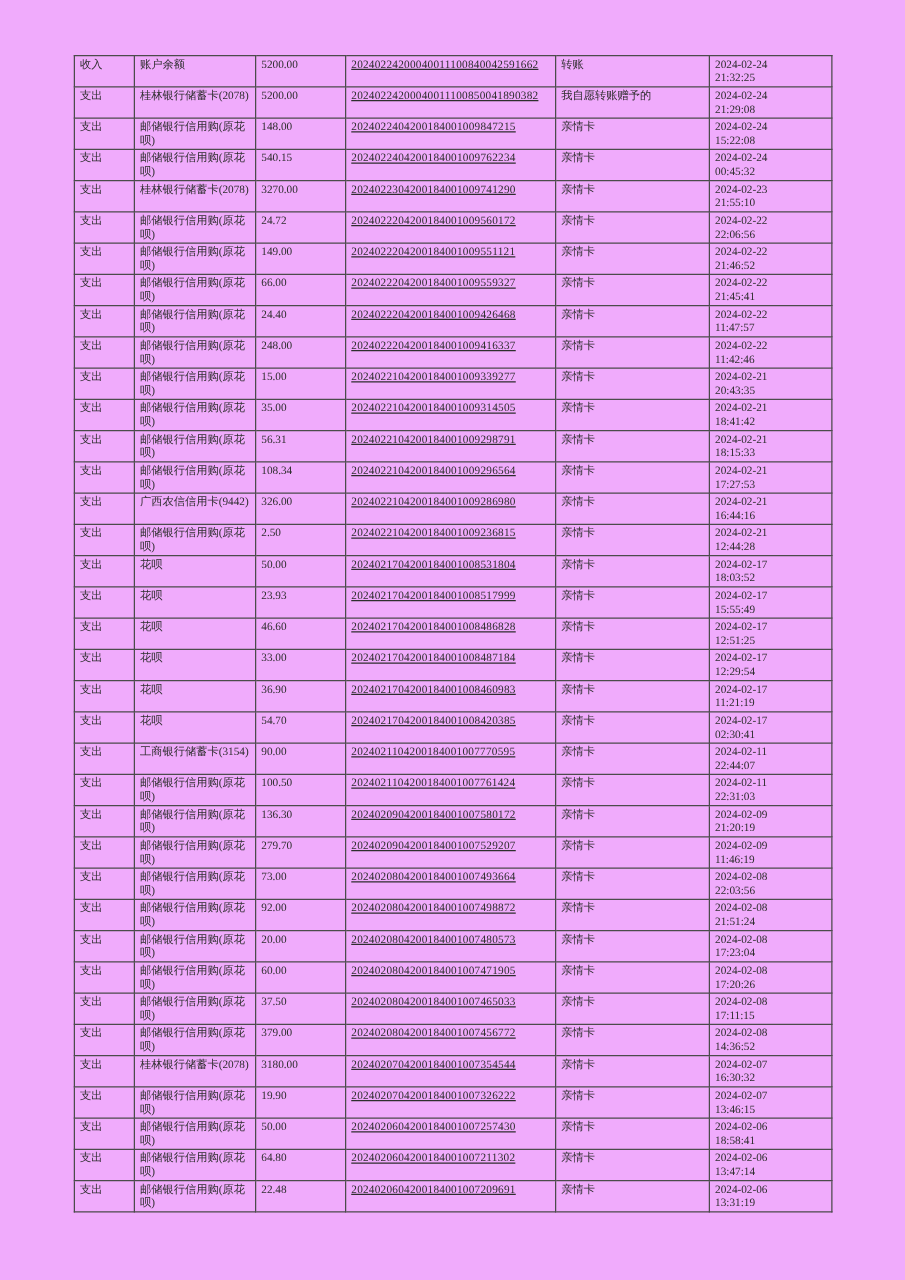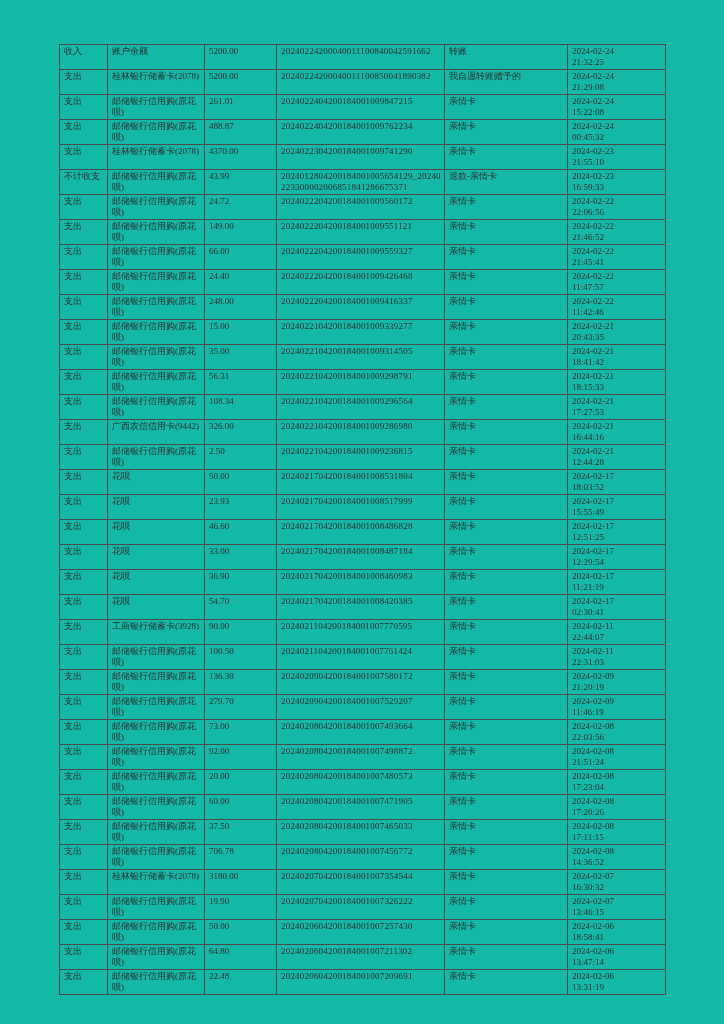--- a/index.html
+++ b/index.html
@@ -8,21 +8,21 @@
     width: 724px;
     height: 1024px;
     background: #f7f7f5;
     font-family: "Liberation Serif", "DejaVu Serif", serif;
   }
   .sheet {
     position: absolute;
     left: 0; top: 0;
     width: 724px;
     height: 1024px;
-    background: #14b8a6;
+    background: #f0abfc;
     overflow: hidden;
   }
   table.txn {
     position: absolute;
     left: 59px;
     top: 44px;
     width: 606px;
     border-collapse: collapse;
     table-layout: fixed;
   }
@@ -35,21 +35,21 @@
     color: #2e2e2e;
     word-break: break-all;
     overflow: hidden;
   }
   col.c-type     { width: 48px;  }
   col.c-account  { width: 97px;  }
   col.c-amount   { width: 72px;  }
   col.c-id       { width: 168px; }
   col.c-note     { width: 123px; }
   col.c-datetime { width: 98px;  }
-  td.c-id { letter-spacing: 0.2px; }
+  td.c-id { letter-spacing: 0.2px; text-decoration: underline; }
   .date-line, .time-line { display: block; }
 </style>
 </head>
 <body>
 
 <div class="sheet">
   <table class="txn">
     <colgroup>
       <col class="c-type">
       <col class="c-account">
@@ -77,59 +77,48 @@
     <td class="c-id">20240224200040011100850041890382</td>
     <td class="c-note">我自愿转账赠予的</td>
     <td class="c-datetime">
       <span class="date-line">2024-02-24</span>
       <span class="time-line">21:29:08</span>
     </td>
   </tr>
         <tr>
     <td class="c-type">支出</td>
     <td class="c-account">邮储银行信用购(原花呗)</td>
-    <td class="c-amount">261.01</td>
+    <td class="c-amount">148.00</td>
     <td class="c-id">2024022404200184001009847215</td>
     <td class="c-note">亲情卡</td>
     <td class="c-datetime">
       <span class="date-line">2024-02-24</span>
       <span class="time-line">15:22:08</span>
     </td>
   </tr>
         <tr>
     <td class="c-type">支出</td>
     <td class="c-account">邮储银行信用购(原花呗)</td>
-    <td class="c-amount">488.87</td>
+    <td class="c-amount">540.15</td>
     <td class="c-id">2024022404200184001009762234</td>
     <td class="c-note">亲情卡</td>
     <td class="c-datetime">
       <span class="date-line">2024-02-24</span>
       <span class="time-line">00:45:32</span>
     </td>
   </tr>
         <tr>
     <td class="c-type">支出</td>
     <td class="c-account">桂林银行储蓄卡(2078)</td>
-    <td class="c-amount">4370.00</td>
+    <td class="c-amount">3270.00</td>
     <td class="c-id">2024022304200184001009741290</td>
     <td class="c-note">亲情卡</td>
     <td class="c-datetime">
       <span class="date-line">2024-02-23</span>
       <span class="time-line">21:55:10</span>
-    </td>
-  </tr>
-        <tr>
-    <td class="c-type">不计收支</td>
-    <td class="c-account">邮储银行信用购(原花呗)</td>
-    <td class="c-amount">43.99</td>
-    <td class="c-id">2024012804200184001005654129_20240223300002006851841286675371</td>
-    <td class="c-note">退款-亲情卡</td>
-    <td class="c-datetime">
-      <span class="date-line">2024-02-23</span>
-      <span class="time-line">16:59:33</span>
     </td>
   </tr>
         <tr>
     <td class="c-type">支出</td>
     <td class="c-account">邮储银行信用购(原花呗)</td>
     <td class="c-amount">24.72</td>
     <td class="c-id">2024022204200184001009560172</td>
     <td class="c-note">亲情卡</td>
     <td class="c-datetime">
       <span class="date-line">2024-02-22</span>
@@ -307,21 +296,21 @@
     <td class="c-amount">54.70</td>
     <td class="c-id">2024021704200184001008420385</td>
     <td class="c-note">亲情卡</td>
     <td class="c-datetime">
       <span class="date-line">2024-02-17</span>
       <span class="time-line">02:30:41</span>
     </td>
   </tr>
         <tr>
     <td class="c-type">支出</td>
-    <td class="c-account">工商银行储蓄卡(3928)</td>
+    <td class="c-account">工商银行储蓄卡(3154)</td>
     <td class="c-amount">90.00</td>
     <td class="c-id">2024021104200184001007770595</td>
     <td class="c-note">亲情卡</td>
     <td class="c-datetime">
       <span class="date-line">2024-02-11</span>
       <span class="time-line">22:44:07</span>
     </td>
   </tr>
         <tr>
     <td class="c-type">支出</td>
@@ -407,21 +396,21 @@
     <td class="c-id">2024020804200184001007465033</td>
     <td class="c-note">亲情卡</td>
     <td class="c-datetime">
       <span class="date-line">2024-02-08</span>
       <span class="time-line">17:11:15</span>
     </td>
   </tr>
         <tr>
     <td class="c-type">支出</td>
     <td class="c-account">邮储银行信用购(原花呗)</td>
-    <td class="c-amount">706.78</td>
+    <td class="c-amount">379.00</td>
     <td class="c-id">2024020804200184001007456772</td>
     <td class="c-note">亲情卡</td>
     <td class="c-datetime">
       <span class="date-line">2024-02-08</span>
       <span class="time-line">14:36:52</span>
     </td>
   </tr>
         <tr>
     <td class="c-type">支出</td>
     <td class="c-account">桂林银行储蓄卡(2078)</td>

